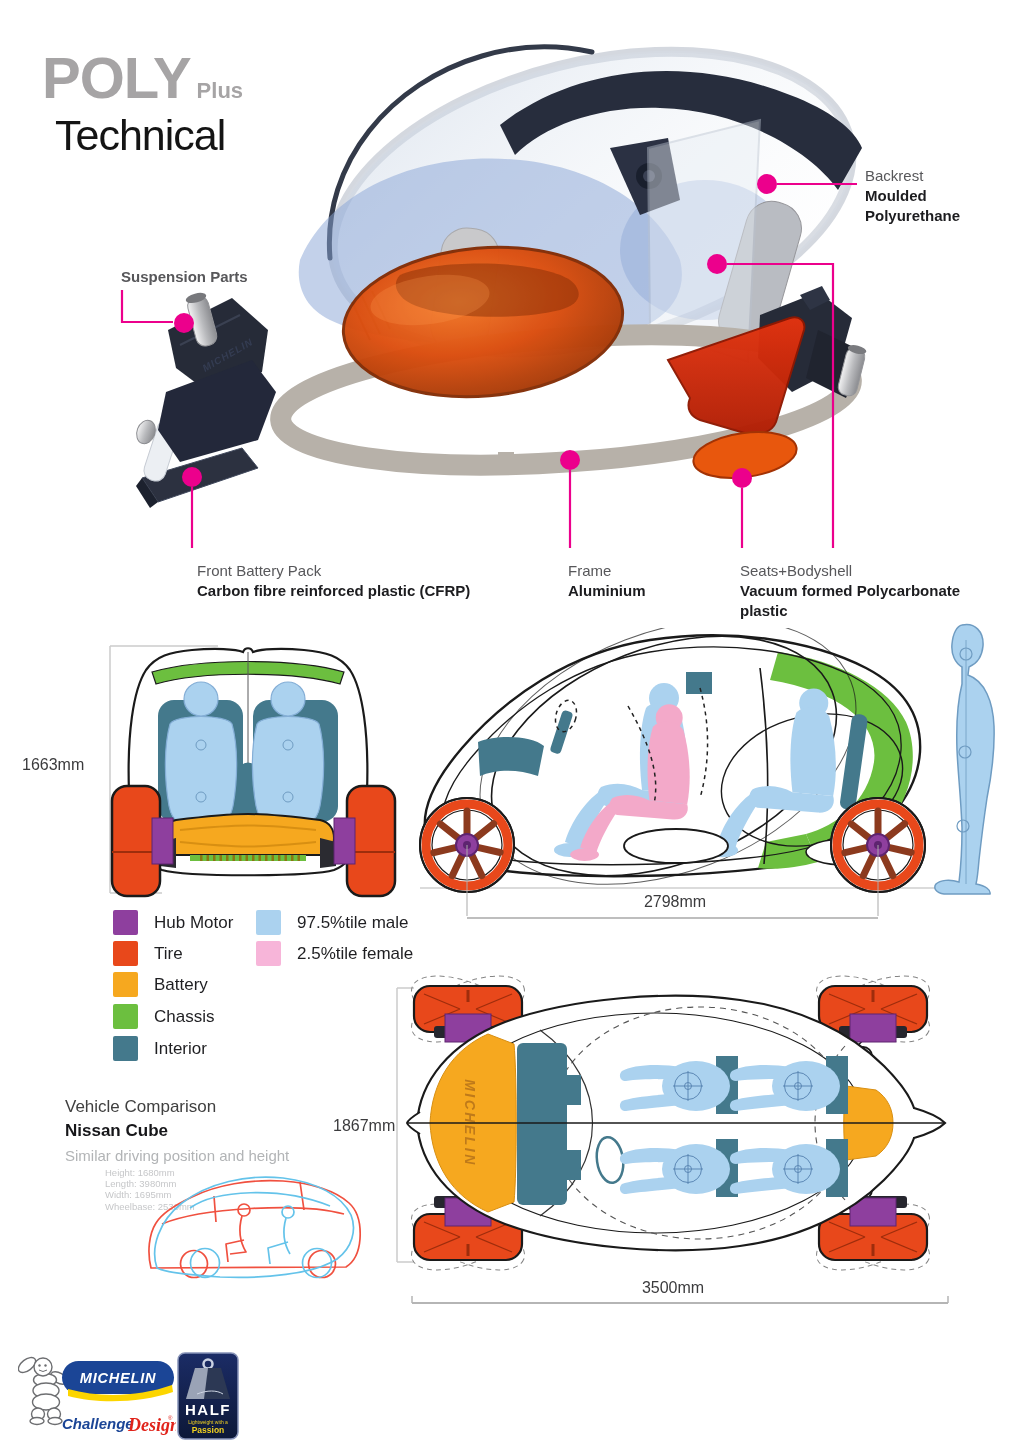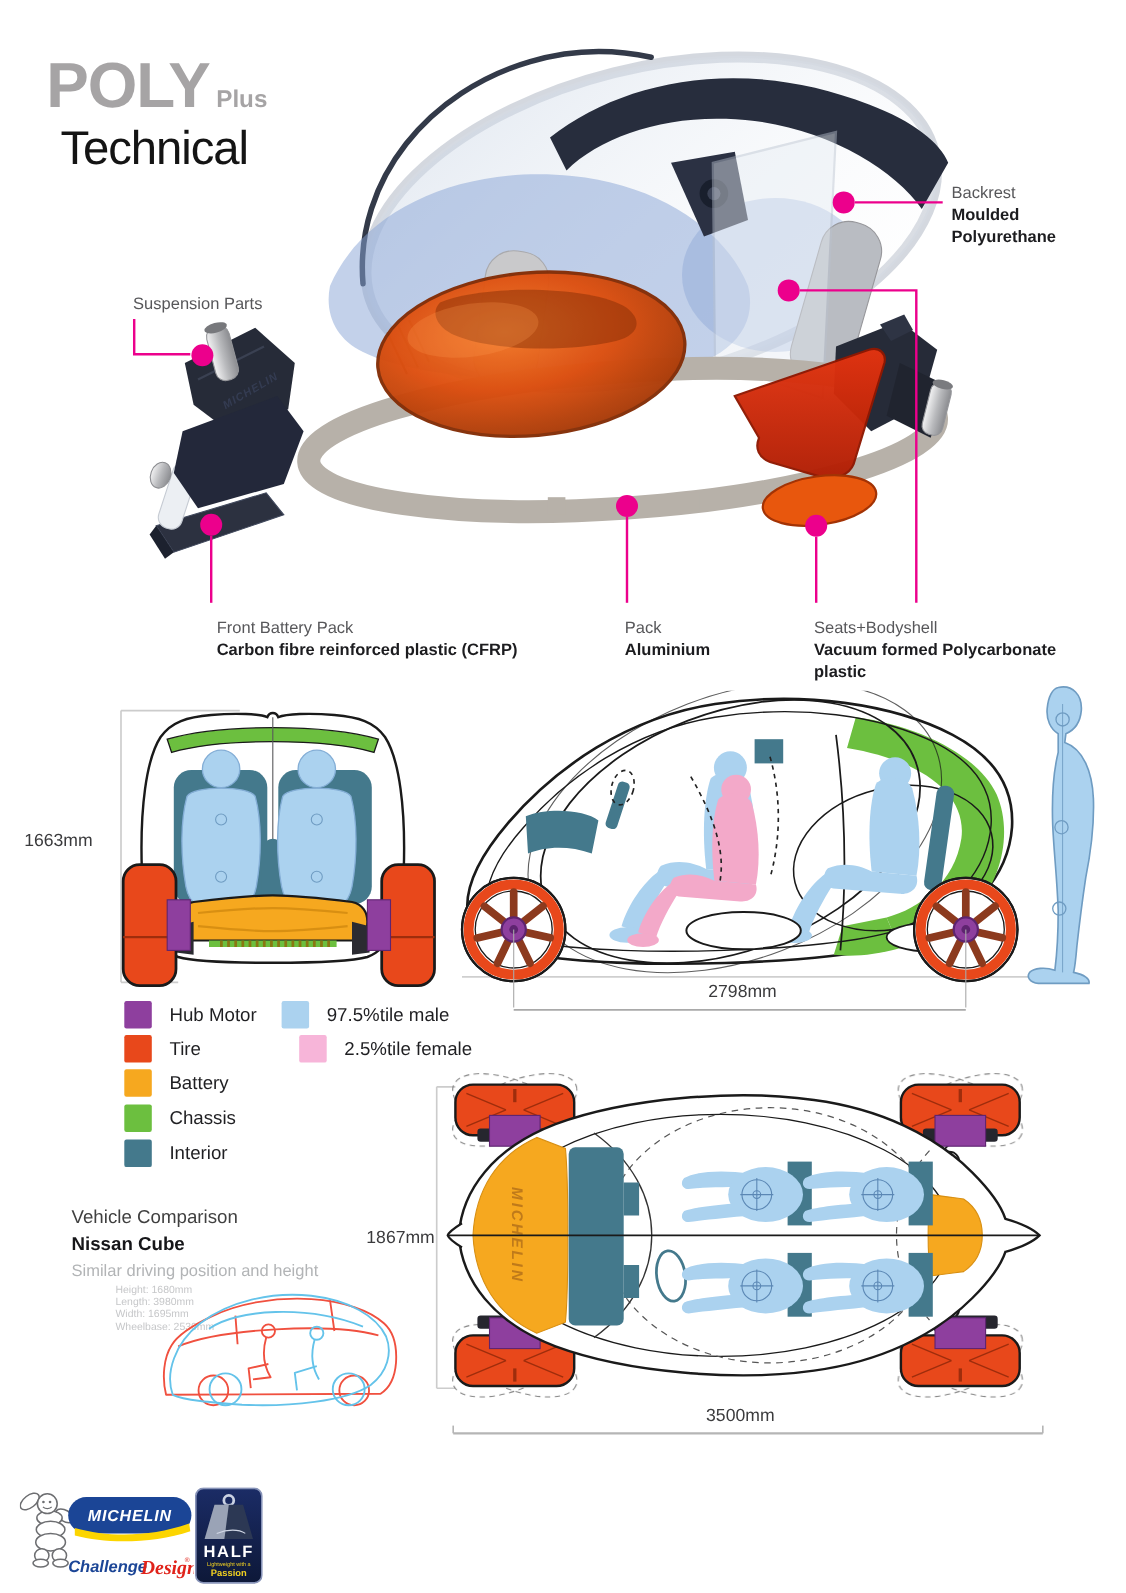--- a/index.html
+++ b/index.html
@@ -146,33 +146,33 @@
         <circle cx="742" cy="478" r="10" stroke="none"></circle>
       <line x1="570" y1="470" x2="570" y2="548"></line>
         <circle cx="570" cy="460" r="10" stroke="none"></circle>
       <line x1="192" y1="487" x2="192" y2="548"></line>
         <circle cx="192" cy="477" r="10" stroke="none"></circle>
       <polyline points="122,290 122,322 173,322" fill="none"></polyline>
         <circle cx="184" cy="323" r="10" stroke="none"></circle>
     </g>
   </svg>
 
-  <div class="abs lbl" style="left:121px;top:267px;">
+  <div class="abs lbl" style="left:121px;top:267px;font-weight:bold;">
     <span>Suspension Parts</span>
   </div>
   <div class="abs lbl" style="left:197px;top:561px;width:310px;">
     <div>Front Battery Pack</div>
     <div class="mat">Carbon fibre reinforced plastic (CFRP)</div>
   </div>
   <div class="abs lbl" style="left:865px;top:166px;width:160px;">
     <div>Backrest</div>
     <div class="mat">Moulded Polyurethane</div>
   </div>
   <div class="abs lbl" style="left:568px;top:561px;width:150px;">
-    <div>Pack</div>
+    <div>Frame</div>
     <div class="mat">Aluminium</div>
   </div>
   <div class="abs lbl" style="left:740px;top:561px;width:234px;">
     <div>Seats+Bodyshell</div>
     <div class="mat">Vacuum formed Polycarbonate plastic</div>
   </div>
 
   <svg class="abs" style="left:80px;top:628px;" width="330" height="292" viewBox="80 628 330 292">
     <path d="M110,646 H218 M110,646 V893 M110,893 H162" stroke="#cccccc" stroke-width="1.5" fill="none"></path>
     <path d="M129,792 C127,735 133,690 146,670 C156,656 170,652 192,650 C215,648 236,649 243,652 C245,647 251,647 253,652 C260,649 281,648 304,650 C326,652 340,656 350,670 C363,690 369,735 367,792 C366,836 355,862 334,870 C310,877 186,877 162,870 C141,862 130,836 129,792 Z" fill="#ffffff" stroke="#1a1a1a" stroke-width="2.2"></path>
@@ -323,21 +323,21 @@
     <span class="lg-label">Chassis</span>
   </div>
   <div class="lg-row" style="left:113px;top:1036px;">
     <span class="sw" style="background: rgb(68, 121, 140);"></span>
     <span class="lg-label">Interior</span>
   </div>
   <div class="lg-row" style="left:256px;top:910px;">
     <span class="sw" style="background: rgb(171, 210, 239);"></span>
     <span class="lg-label">97.5%tile male</span>
   </div>
-  <div class="lg-row" style="left:256px;top:941px;margin-left:16px;">
+  <div class="lg-row" style="left:256px;top:941px;">
     <span class="sw" style="background: rgb(247, 181, 217);"></span>
     <span class="lg-label">2.5%tile female</span>
   </div>
 
   <div class="abs cmp-title" style="left:65px;top:1097px;">Vehicle Comparison</div>
   <div class="abs cmp-vehicle" style="left:65px;top:1121px;">Nissan Cube</div>
   <div class="abs cmp-note" style="left:65px;top:1147px;">Similar driving position and height</div>
   <div class="abs cmp-specs" style="left:65px;top:1167px;margin-left:40px;">
     <div>Height: 1680mm</div>
     <div>Length: 3980mm</div>

